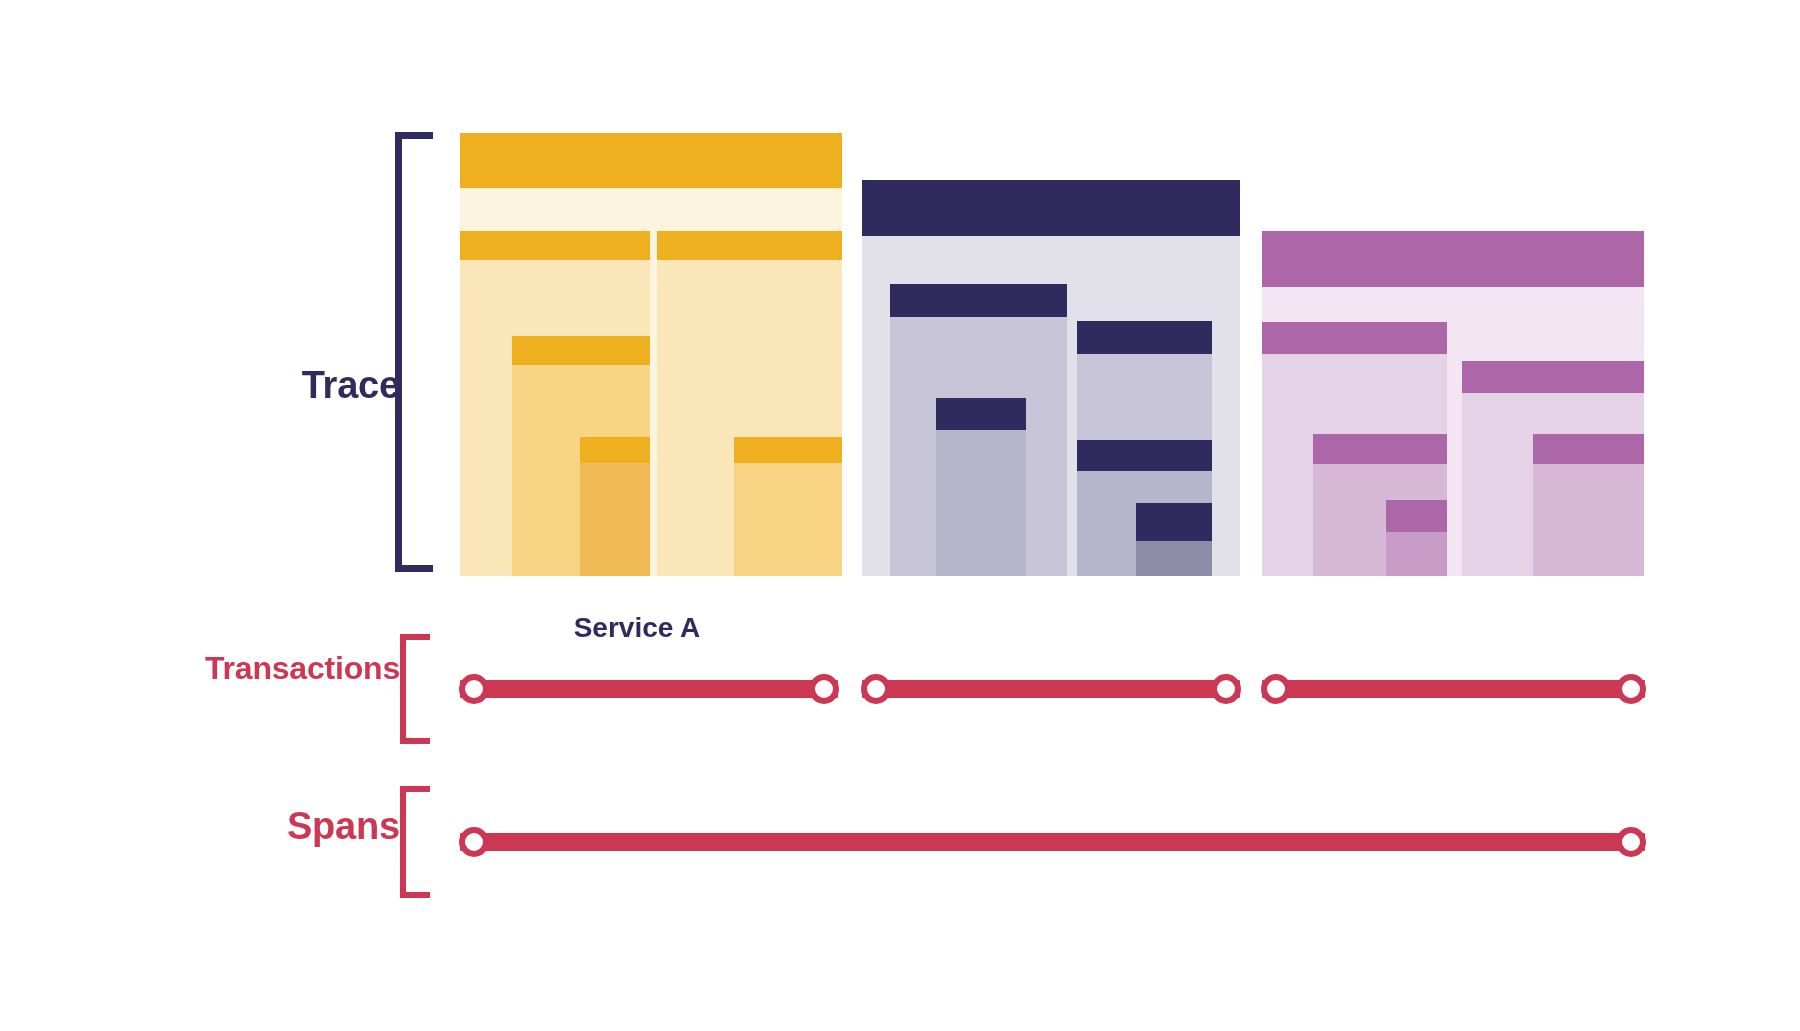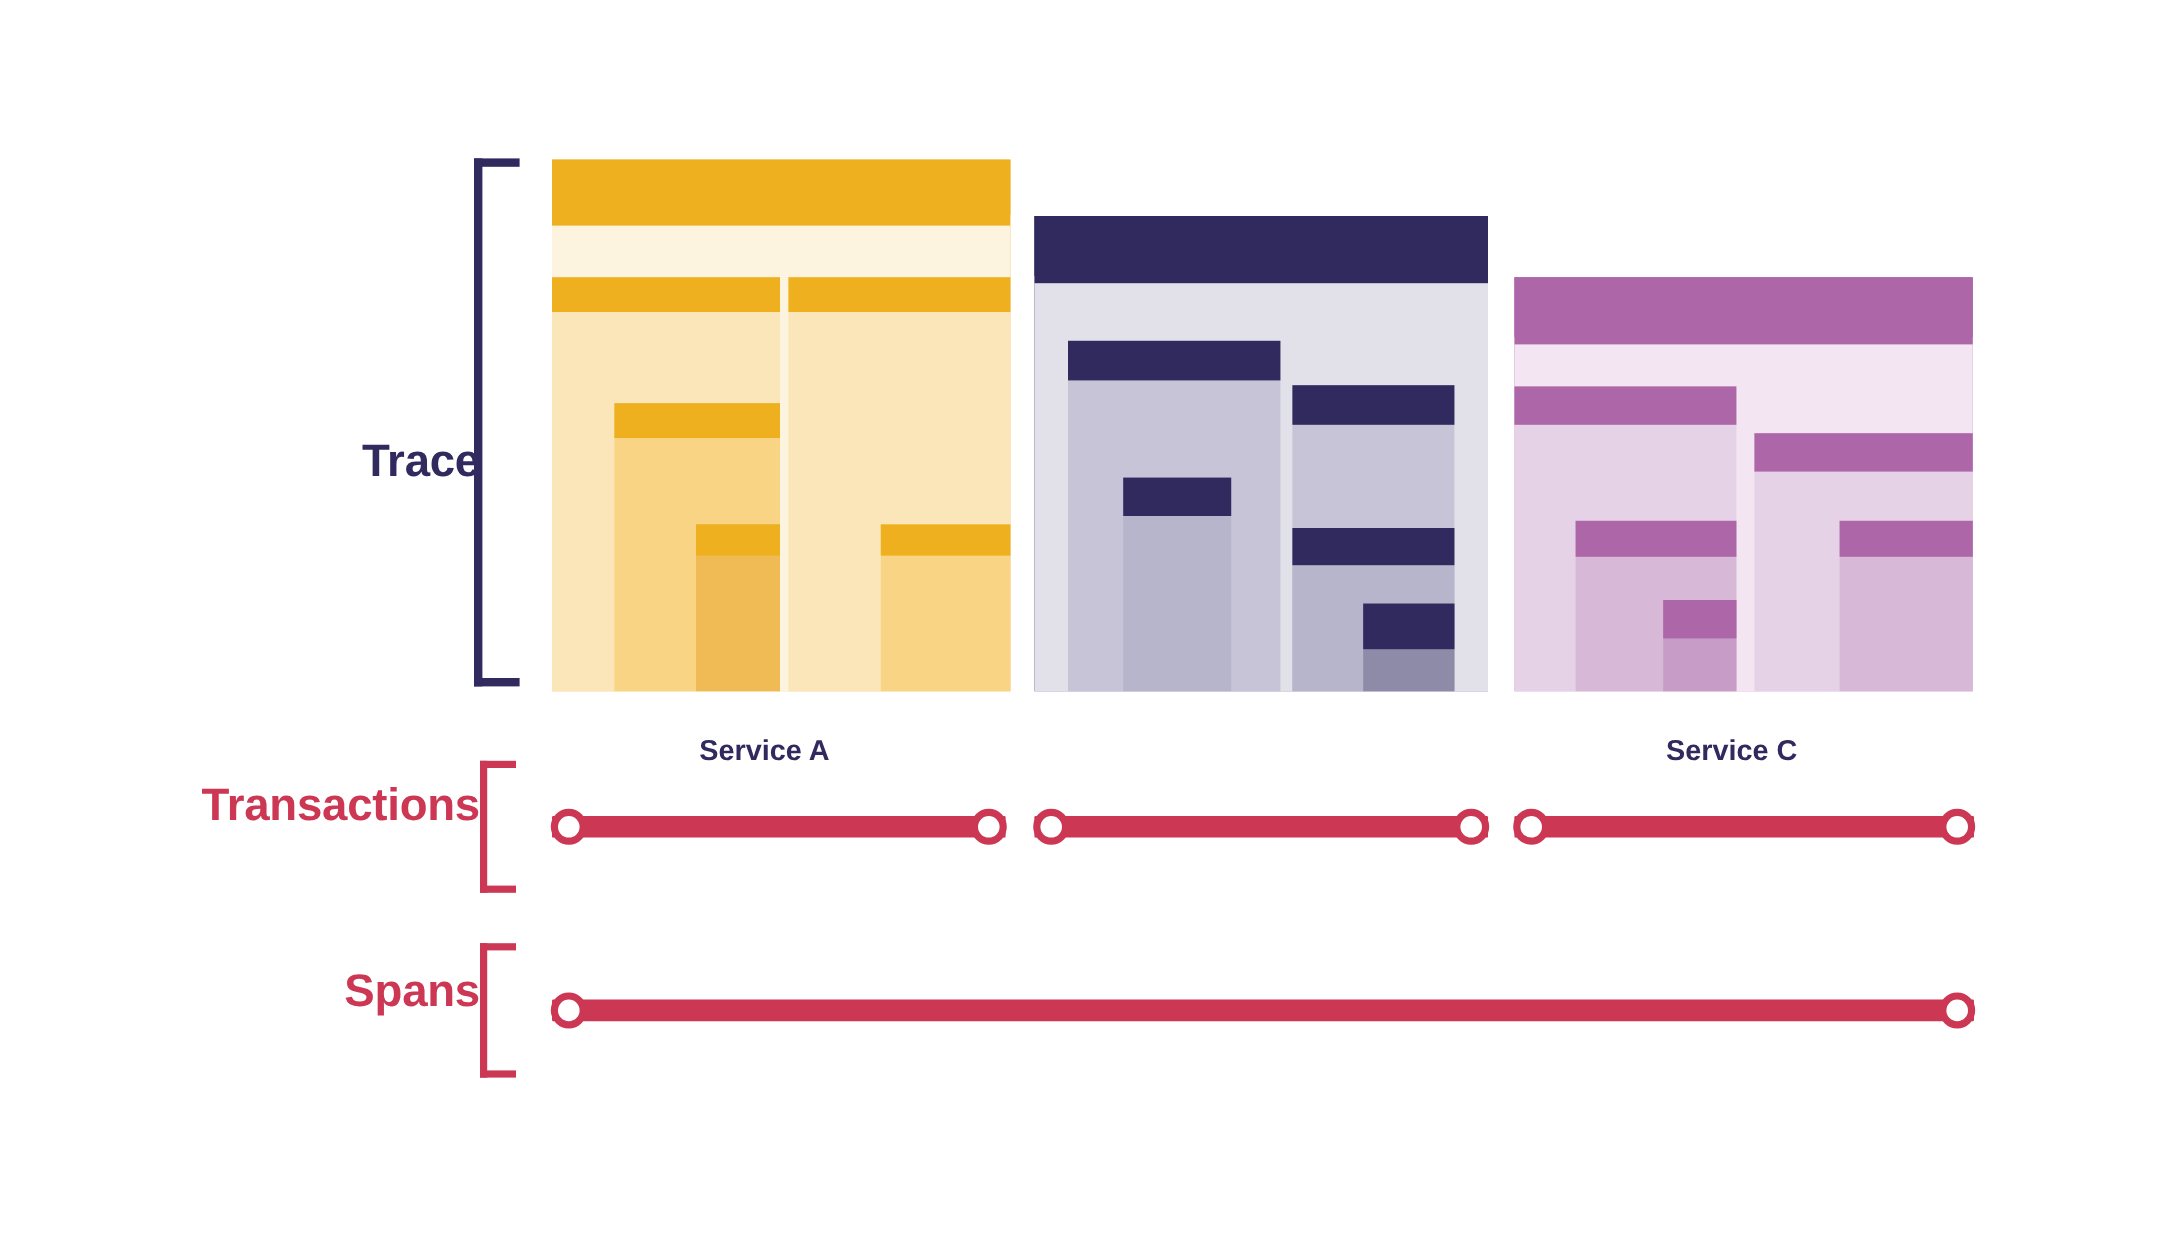--- a/index.html
+++ b/index.html
@@ -29,21 +29,21 @@
   }
   #label-spans {
     right: 1400px;
     top: 364px;
     font-size: 38px;
     color: #312a5e;
   }
   #label-transactions {
     right: 1400px;
     top: 650px;
-    font-size: 38px;
+    font-size: 32px;
     color: #cc3754;
   }
   #label-trace {
     right: 1400px;
     top: 805px;
     font-size: 38px;
     color: #cc3754;
   }
 
   
@@ -97,21 +97,21 @@
   .span-head {
     position: absolute;
     left: 0;
     top: 0;
     width: 100%;
   }
 
   
   .service-caption {
     position: absolute;
-    font-size: 24px;
+    font-size: 28px;
     font-weight: 700;
     color: #312a5e;
     text-align: center;
     white-space: nowrap;
   }
 
   
   .tline {
     position: absolute;
     height: 18px;
@@ -172,21 +172,20 @@
       <div class="span-head" style="position: absolute; left: 1462px; top: 361px; width: 182px; height: 32px; background: rgb(173, 103, 168); z-index: 13;"></div>
       <div class="span-box" style="position: absolute; left: 1313px; top: 434px; width: 134px; height: 142px; background: rgb(215, 184, 215); z-index: 14;"></div>
       <div class="span-head" style="position: absolute; left: 1313px; top: 434px; width: 134px; height: 30px; background: rgb(173, 103, 168); z-index: 14;"></div>
       <div class="span-box" style="position: absolute; left: 1533px; top: 434px; width: 111px; height: 142px; background: rgb(215, 184, 215); z-index: 15;"></div>
       <div class="span-head" style="position: absolute; left: 1533px; top: 434px; width: 111px; height: 30px; background: rgb(173, 103, 168); z-index: 15;"></div>
       <div class="span-box" style="position: absolute; left: 1386px; top: 500px; width: 61px; height: 76px; background: rgb(199, 156, 199); z-index: 16;"></div>
       <div class="span-head" style="position: absolute; left: 1386px; top: 500px; width: 61px; height: 32px; background: rgb(173, 103, 168); z-index: 16;"></div>
     </div>
 
   <div class="service-caption" id="cap-a" style="left: 477px; width: 320px; top: 612px;">Service A</div>
-  <div class="service-caption" id="cap-c" style="left: 1283px; width: 320px; top: 612px;">Service C</div>
 
   <div id="label-transactions" class="row-label">Transactions</div>
   <div id="bracket-transactions" class="bracket"></div>
   <div id="transactions-area">
       <div class="tline" style="left: 460px; top: 680px; width: 378px;"></div>
       <div class="tnode" style="left: 459px; top: 674px;"></div>
       <div class="tnode" style="left: 809px; top: 674px;"></div>
       <div class="tline" style="left: 862px; top: 680px; width: 378px;"></div>
       <div class="tnode" style="left: 861px; top: 674px;"></div>
       <div class="tnode" style="left: 1211px; top: 674px;"></div>

